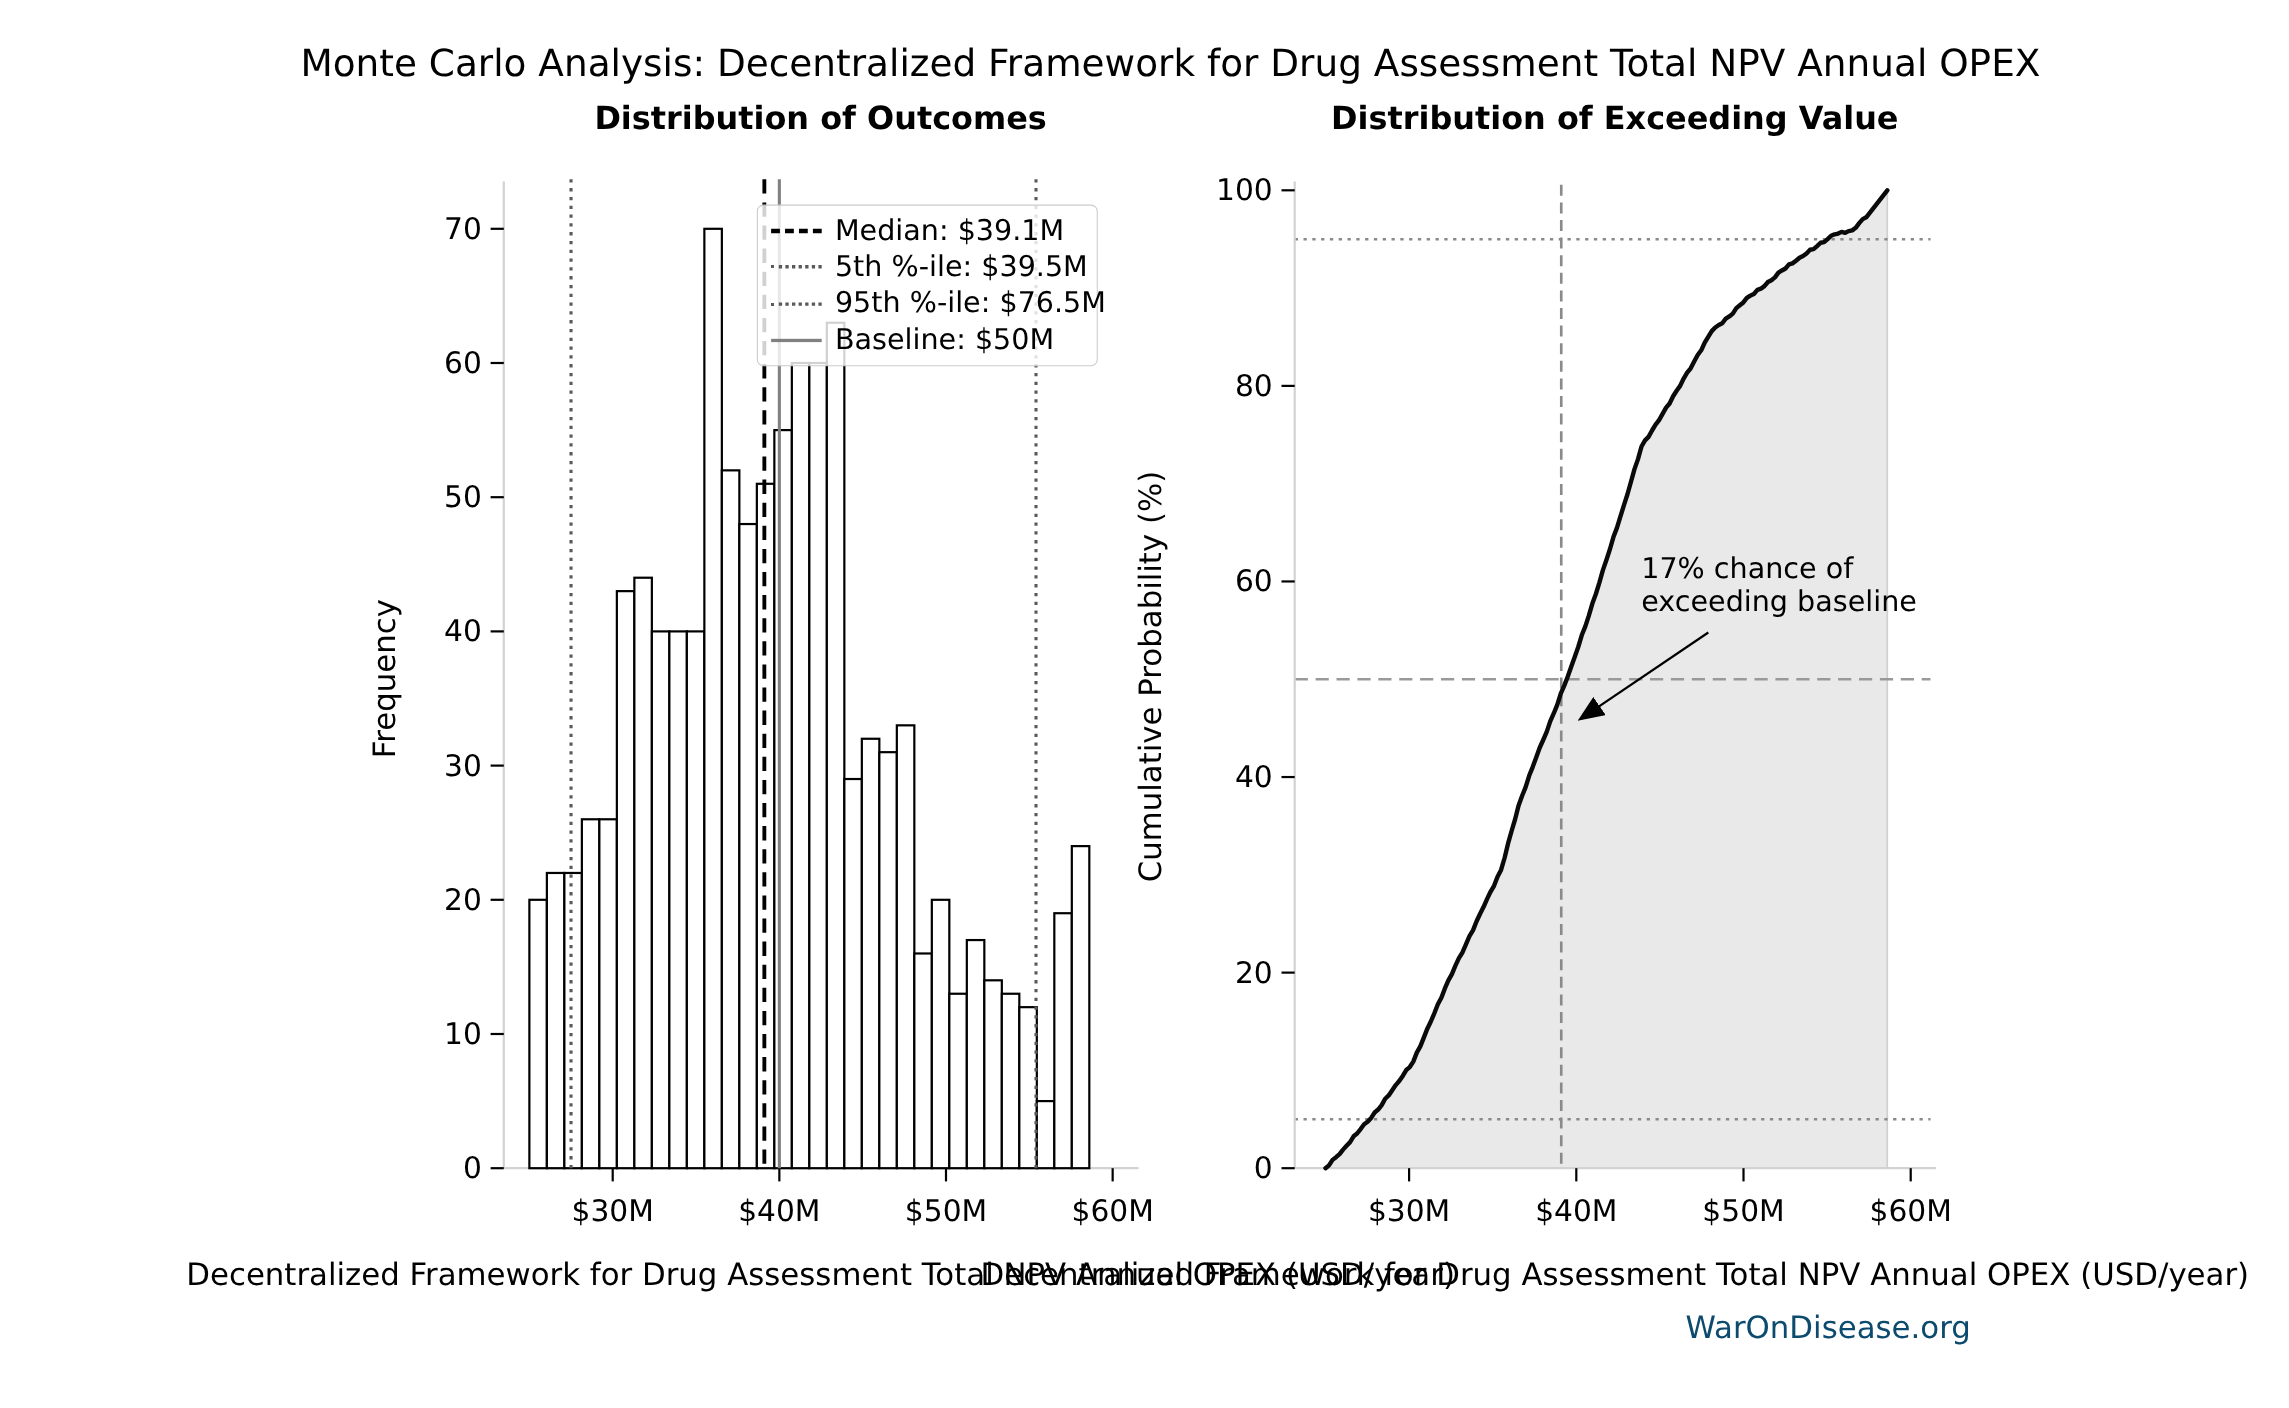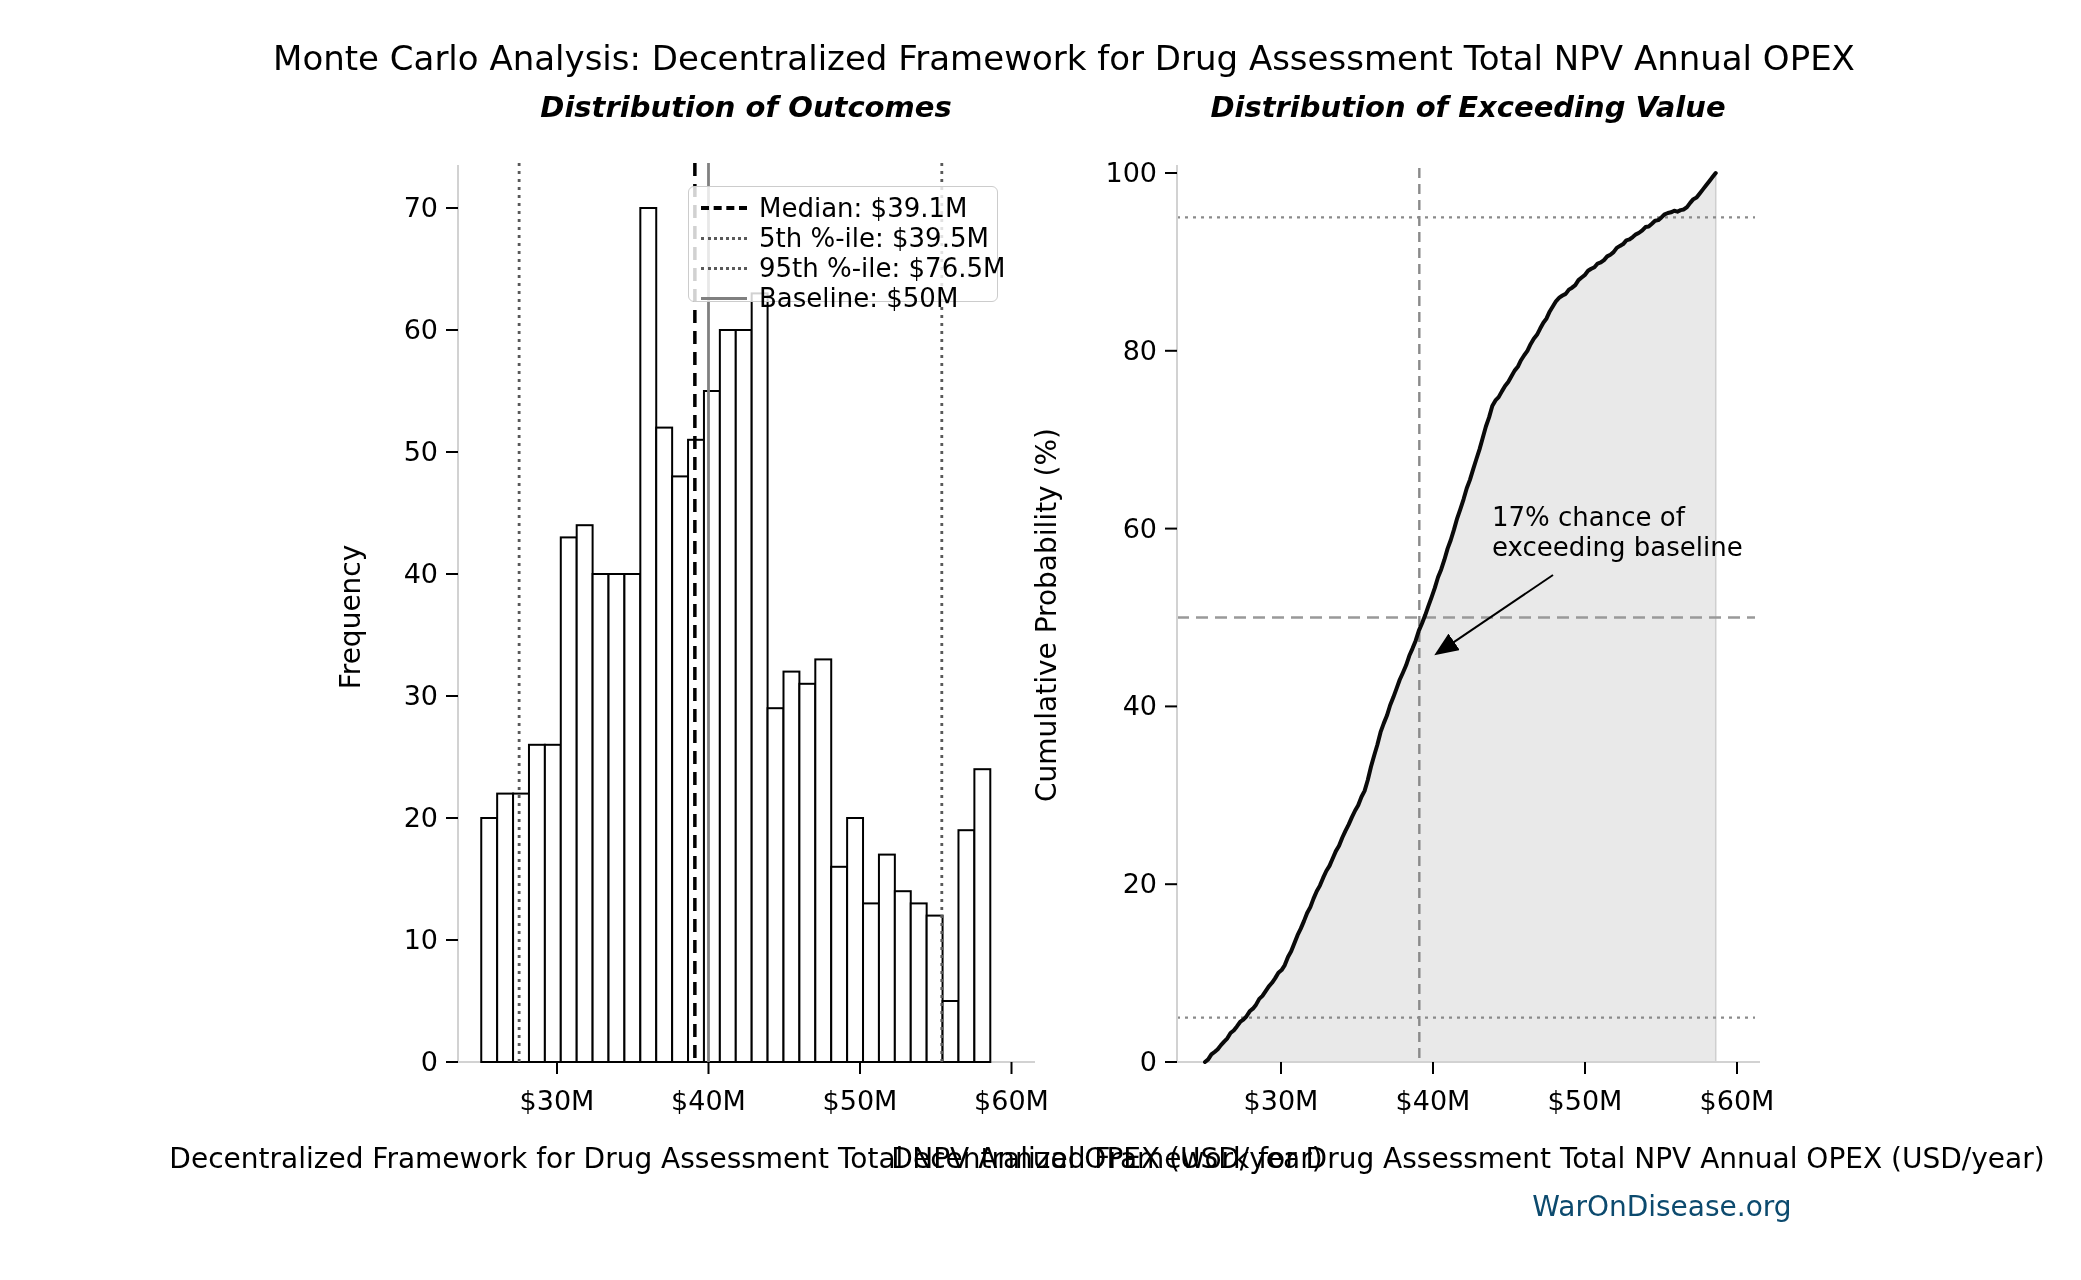--- a/index.html
+++ b/index.html
@@ -1,32 +1,32 @@
 <!DOCTYPE html>
 <html><head>
 <meta charset="utf-8">
 <style>
   html,body{margin:0;padding:0;background:#ffffff;}
   body{width:2081px;height:1280px;position:relative;overflow:hidden;
        font-family:"DejaVu Sans","Liberation Sans",sans-serif;color:#000;}
   .abs{position:absolute;}
   #main-title{top:38px;left:1064px;transform:translateX(-50%);font-size:34px;font-weight:normal;white-space:nowrap;}
-  .subplot-title{top:90px;font-size:29px;font-weight:bold;white-space:nowrap;transform:translateX(-50%);font-style:italic;}
+  .subplot-title{top:90px;font-size:29px;font-weight:bold;white-space:nowrap;transform:translateX(-50%);}
   #left-subtitle{left:746px;}
   #right-subtitle{left:1468px;}
   .ylabel{font-size:28px;white-space:nowrap;transform:translate(-50%,-50%) rotate(-90deg);}
   #left-ylabel{left:350px;top:617px;}
   #right-ylabel{left:1046px;top:615px;}
   .xlabel{top:1142px;font-size:28px;white-space:nowrap;transform:translateX(-50%);}
   #left-xlabel{left:746px;}
   #right-xlabel{left:1468px;}
   #watermark{left:1662px;top:1190px;transform:translateX(-50%);font-size:28px;color:#0c4a6e;white-space:nowrap;}
   #chart-svg{left:0;top:0;}
   
-  #legend{left:688px;top:186px;width:310px;height:116px;background:rgba(255,255,255,0.82);
+  #legend{left:688px;top:186px;width:310px;height:147px;background:rgba(255,255,255,0.82);
           border:1.5px solid #cccccc;border-radius:6px;box-sizing:border-box;
           display:flex;flex-direction:column;justify-content:space-around;padding:6px 12px;}
   .legend-row{display:flex;align-items:center;gap:12px;font-size:26px;white-space:nowrap;}
   .legend-swatch{width:46px;height:0;flex:0 0 46px;}
   .sw-median{border-top:4px dashed #000000;}
   .sw-dotted{border-top:3px dotted #595959;}
   .sw-baseline{border-top:3px solid #808080;}
   
   #annotation{left:1492px;top:502px;font-size:26px;line-height:30px;white-space:nowrap;}
 </style>

